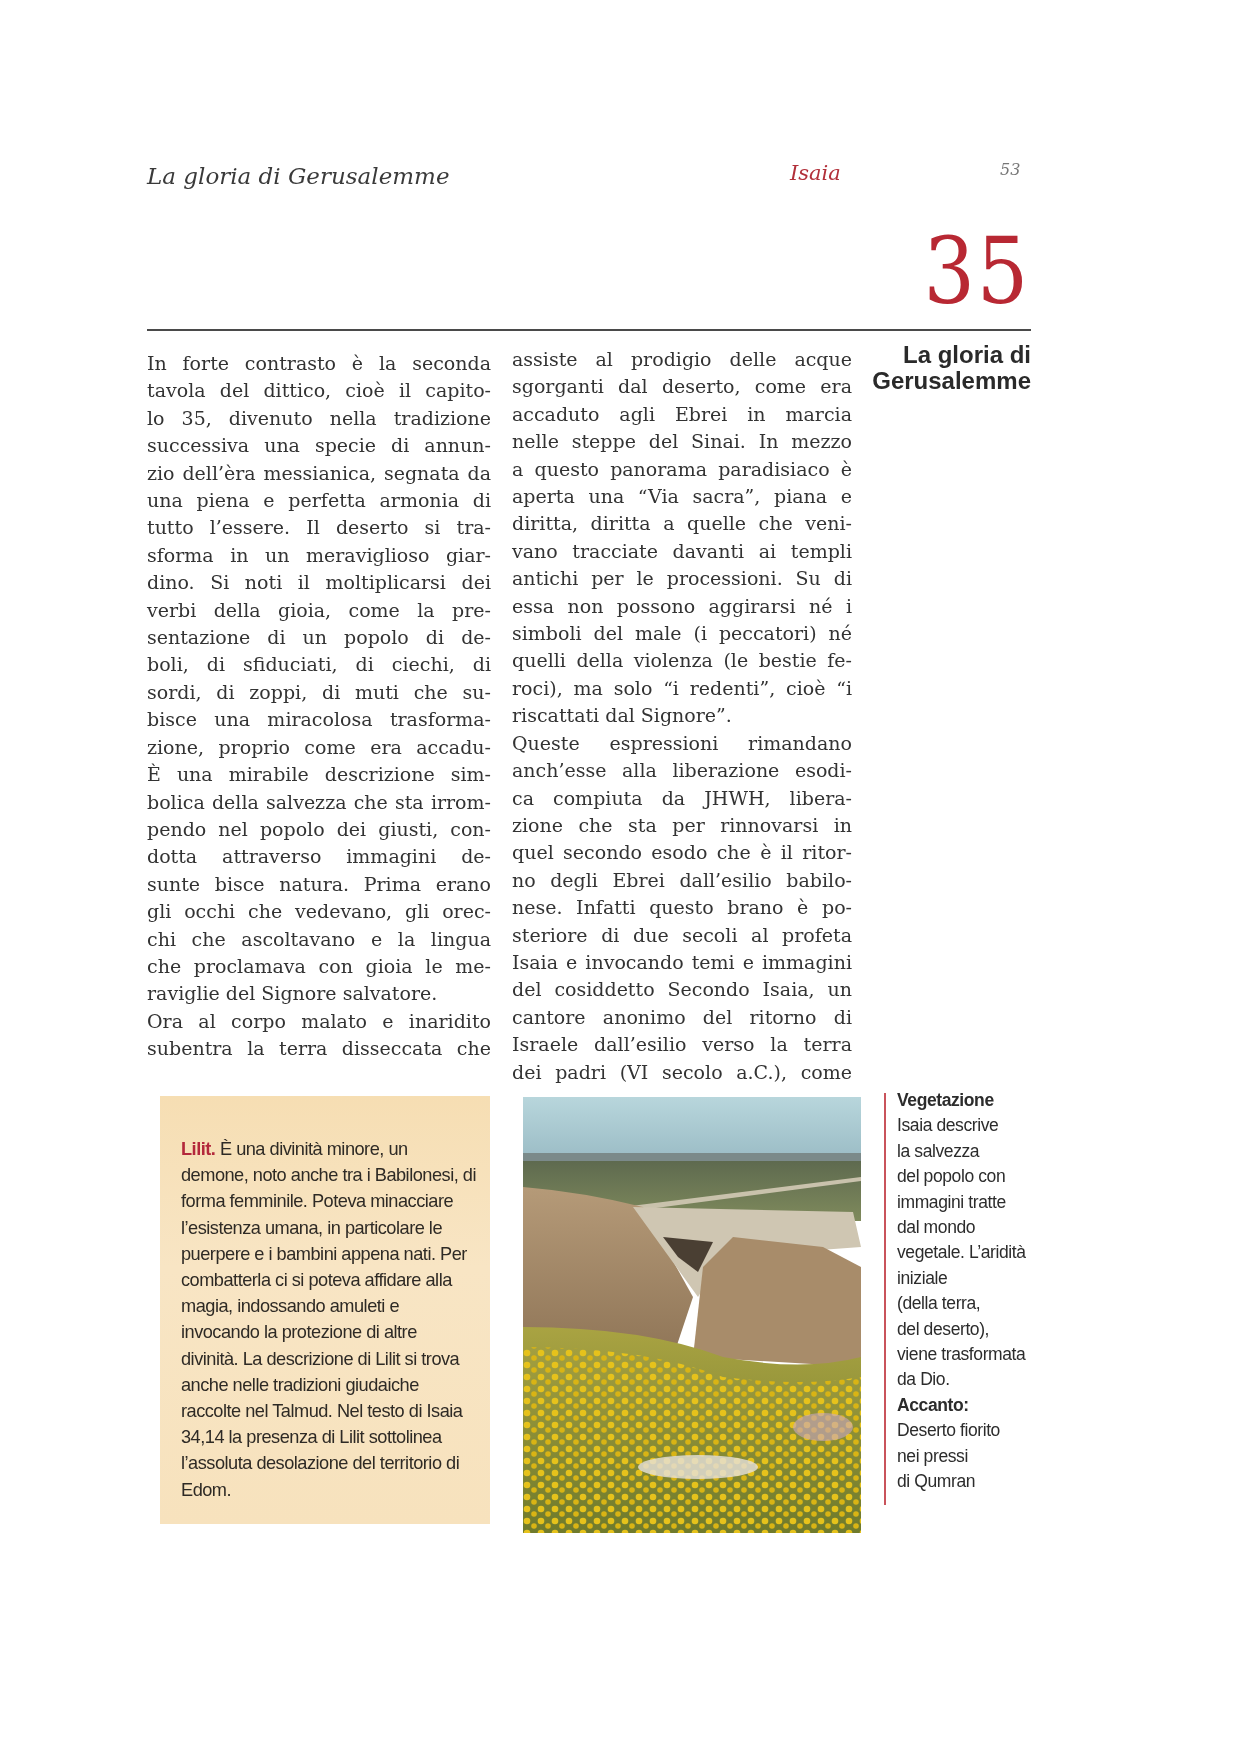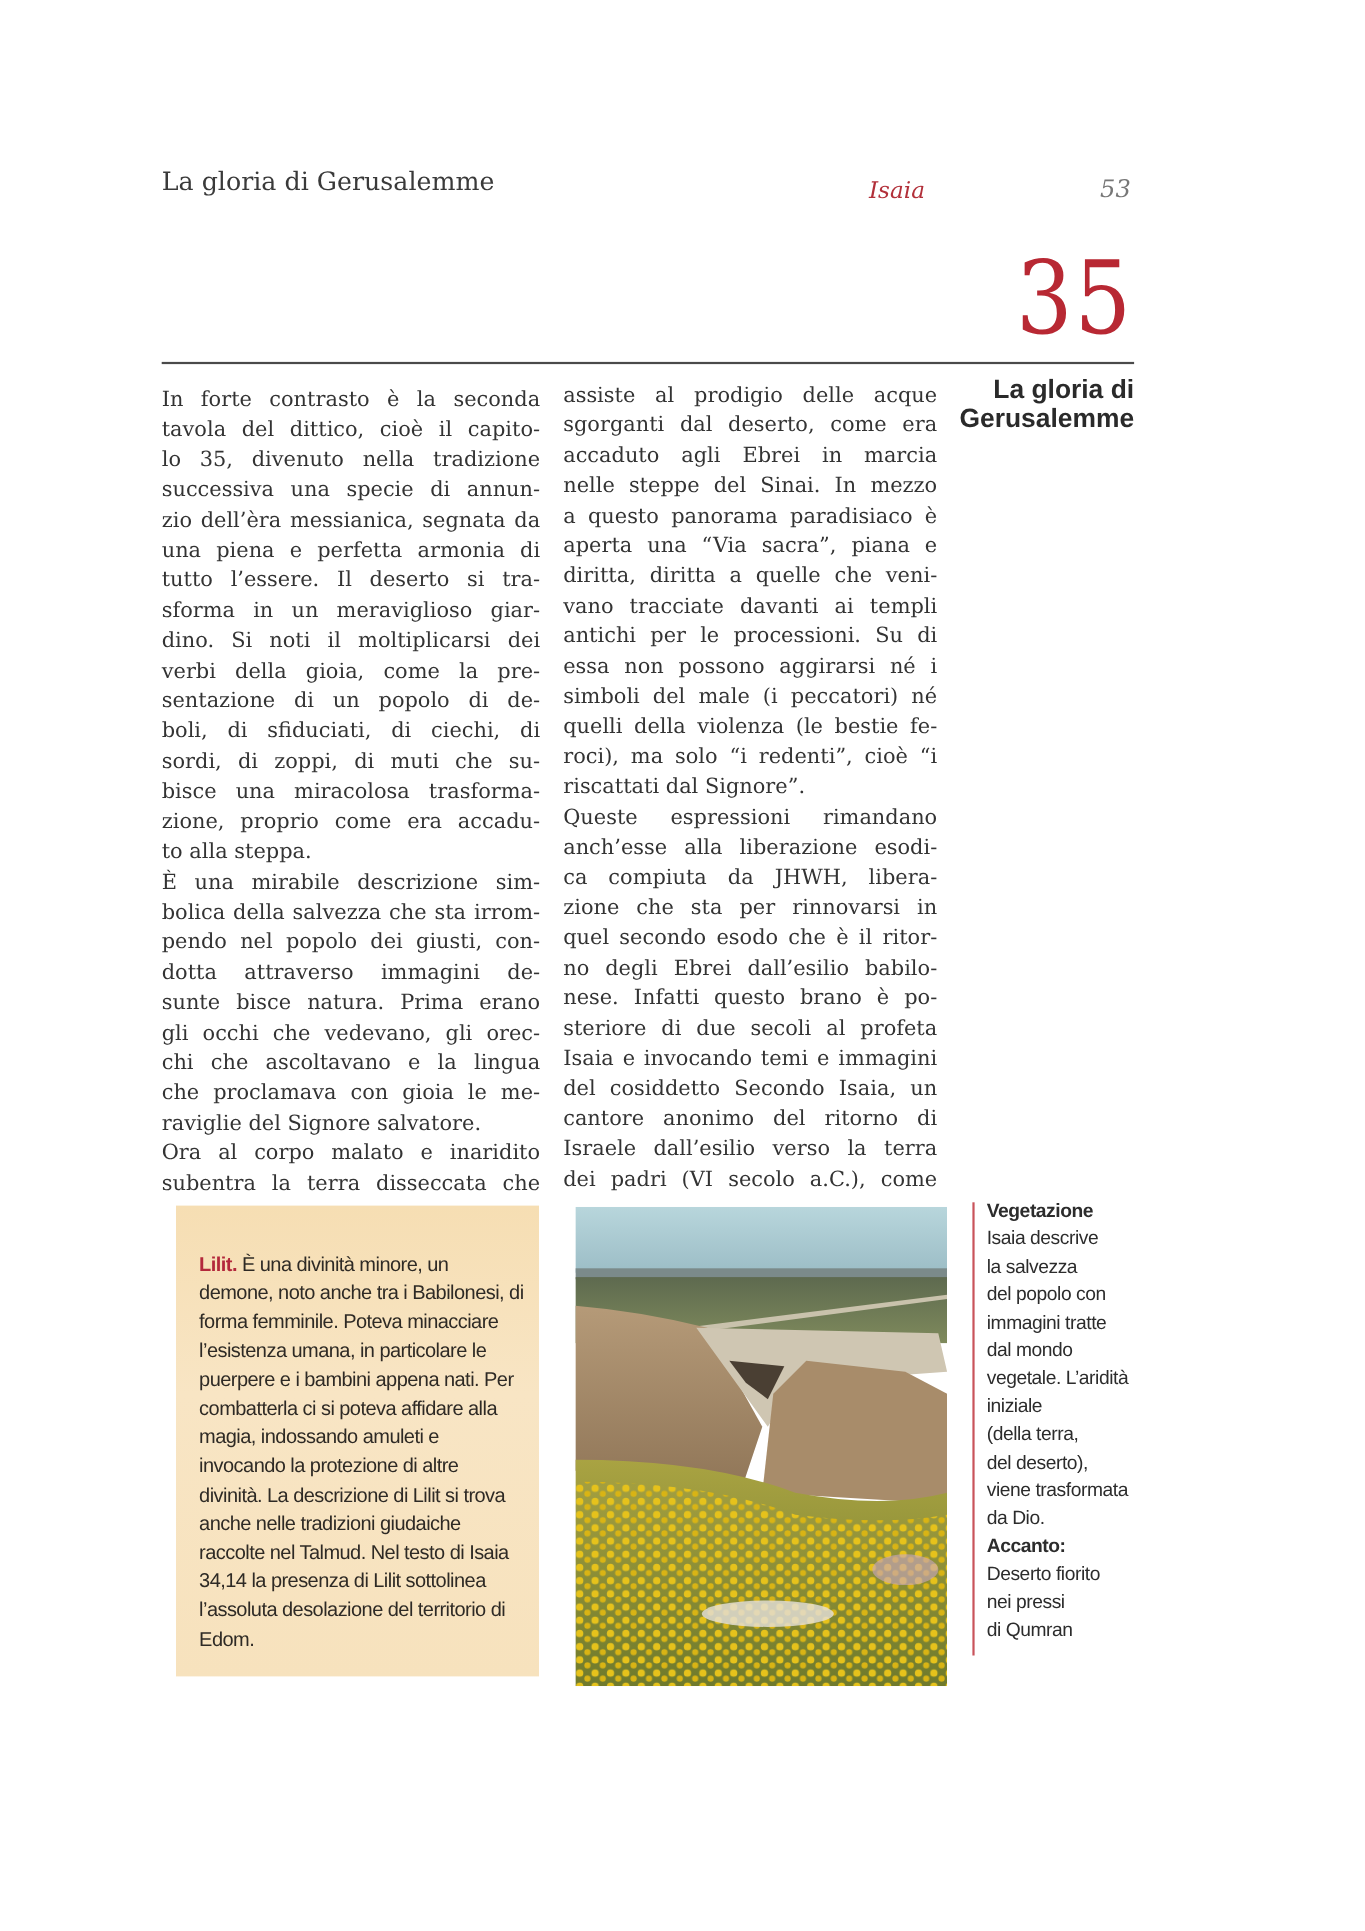--- a/index.html
+++ b/index.html
@@ -2,33 +2,33 @@
 <html><head>
 <meta charset="utf-8">
 <style>
   html, body { margin: 0; padding: 0; }
   body {
     width: 1241px; height: 1755px; position: relative; overflow: hidden;
     background: #ffffff; color: #2b2b2b;
   }
   .abs { position: absolute; }
   .running-left {
-    left: 147px; top: 153px;
-    font-family: "DejaVu Serif", serif; 
+    left: 147px; top: 163px;
+    font-family: "DejaVu Serif", serif; font-style: italic;
     font-size: 23px; color: #3a3a3a;
   }
   .running-book {
     left: 790px; top: 161px;
     font-family: "DejaVu Serif", serif; font-style: italic;
     font-size: 21px; color: #b2303a;
   }
   .page-number {
     left: 1000px; top: 160px;
     font-family: "DejaVu Serif", serif; font-style: italic;
-    font-size: 22px; color: #777;
+    font-size: 16px; color: #777;
   }
   .chapter-number {
     right: 211px; top: 222px;
     font-family: "DejaVu Serif", serif;
     font-size: 92px; line-height: 100px; color: #b82833;
     letter-spacing: 2px;
     transform: scaleX(0.88); transform-origin: right center;
   }
   .rule {
     left: 147px; top: 329px; width: 884px; height: 2px; background: #4a4a4a;
@@ -99,21 +99,20 @@
     <span class="line">una piena e perfetta armonia di</span>
     <span class="line">tutto l’essere. Il deserto si tra-</span>
     <span class="line">sforma in un meraviglioso giar-</span>
     <span class="line">dino. Si noti il moltiplicarsi dei</span>
     <span class="line">verbi della gioia, come la pre-</span>
     <span class="line">sentazione di un popolo di de-</span>
     <span class="line">boli, di sfiduciati, di ciechi, di</span>
     <span class="line">sordi, di zoppi, di muti che su-</span>
     <span class="line">bisce una miracolosa trasforma-</span>
     <span class="line">zione, proprio come era accadu-</span>
-    <span class="line last">to alla steppa.</span>
     <span class="line">È una mirabile descrizione sim-</span>
     <span class="line">bolica della salvezza che sta irrom-</span>
     <span class="line">pendo nel popolo dei giusti, con-</span>
     <span class="line">dotta attraverso immagini de-</span>
     <span class="line">sunte bisce natura. Prima erano</span>
     <span class="line">gli occhi che vedevano, gli orec-</span>
     <span class="line">chi che ascoltavano e la lingua</span>
     <span class="line">che proclamava con gioia le me-</span>
     <span class="line last">raviglie del Signore salvatore.</span>
     <span class="line">Ora al corpo malato e inaridito</span>

